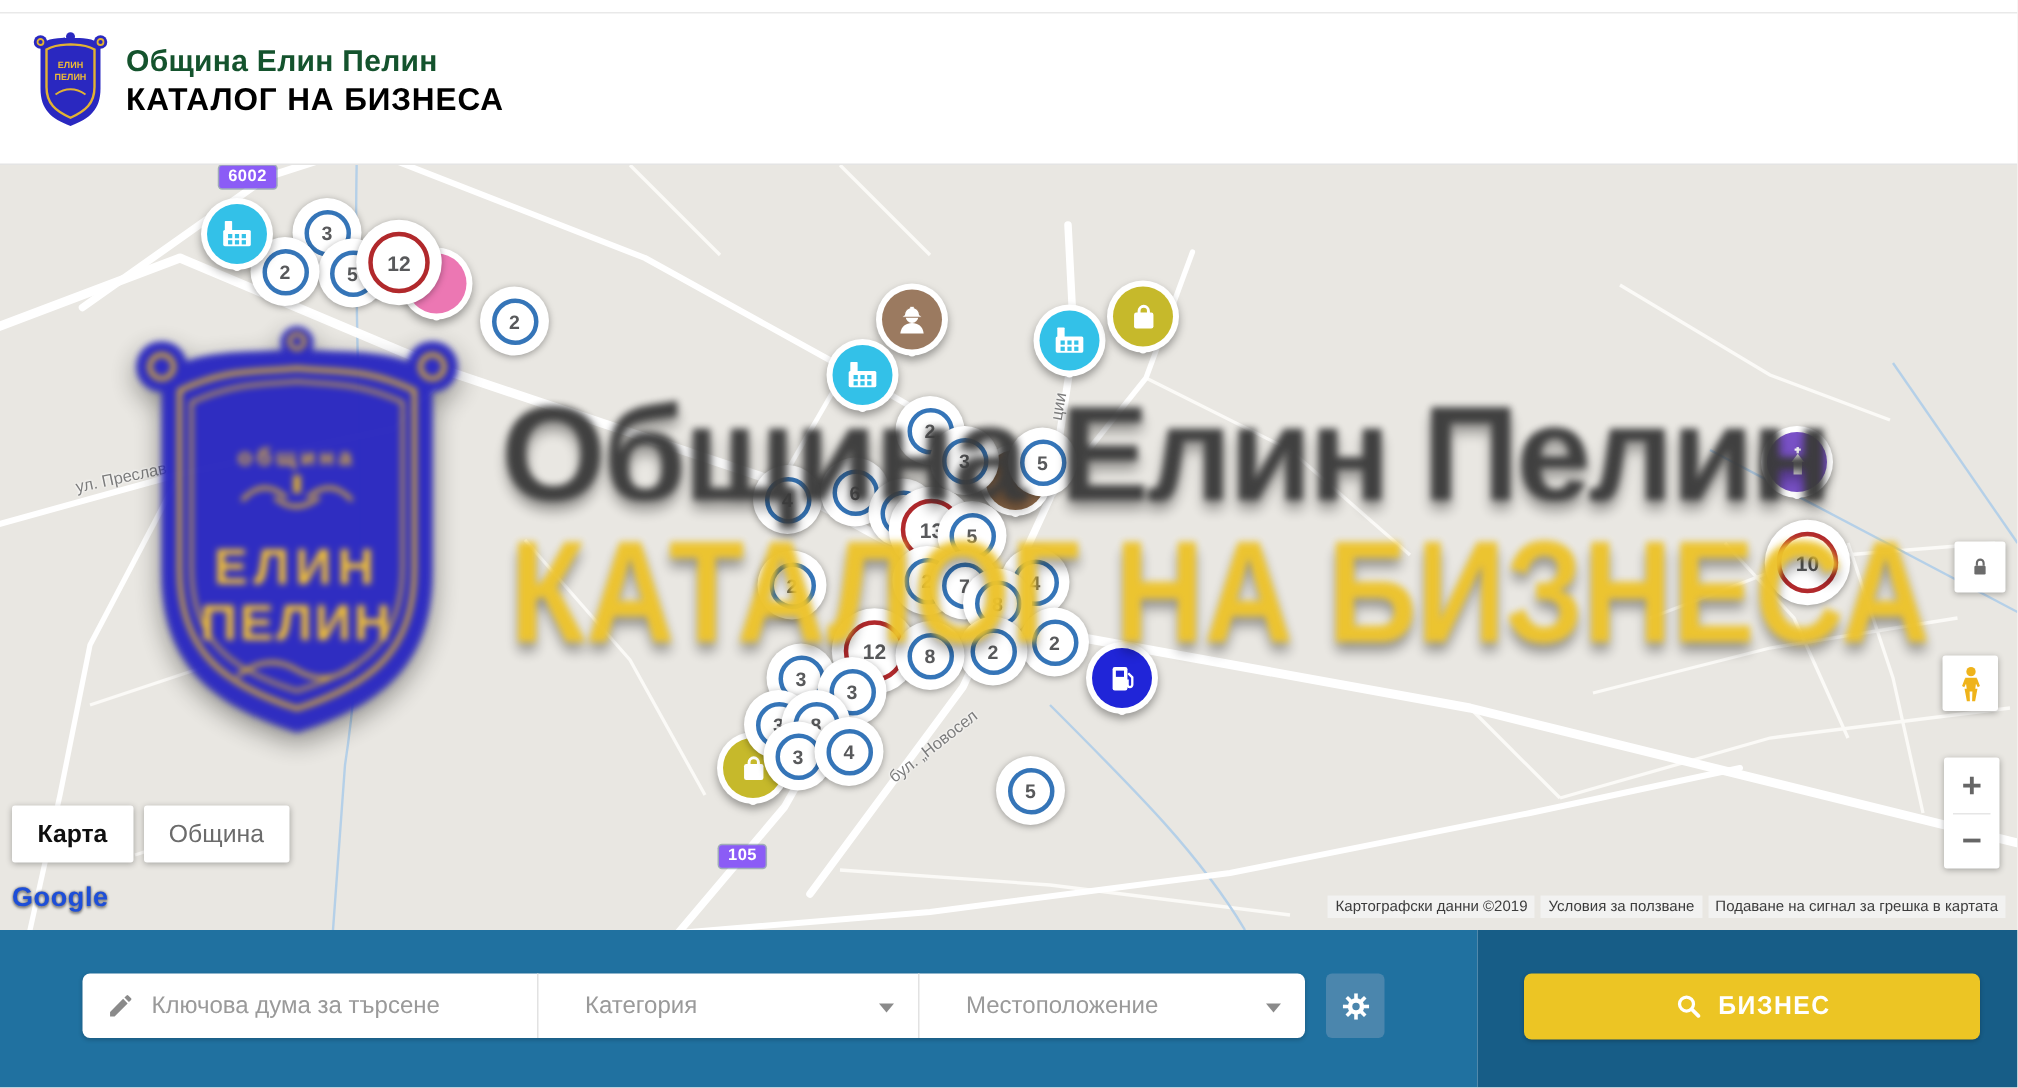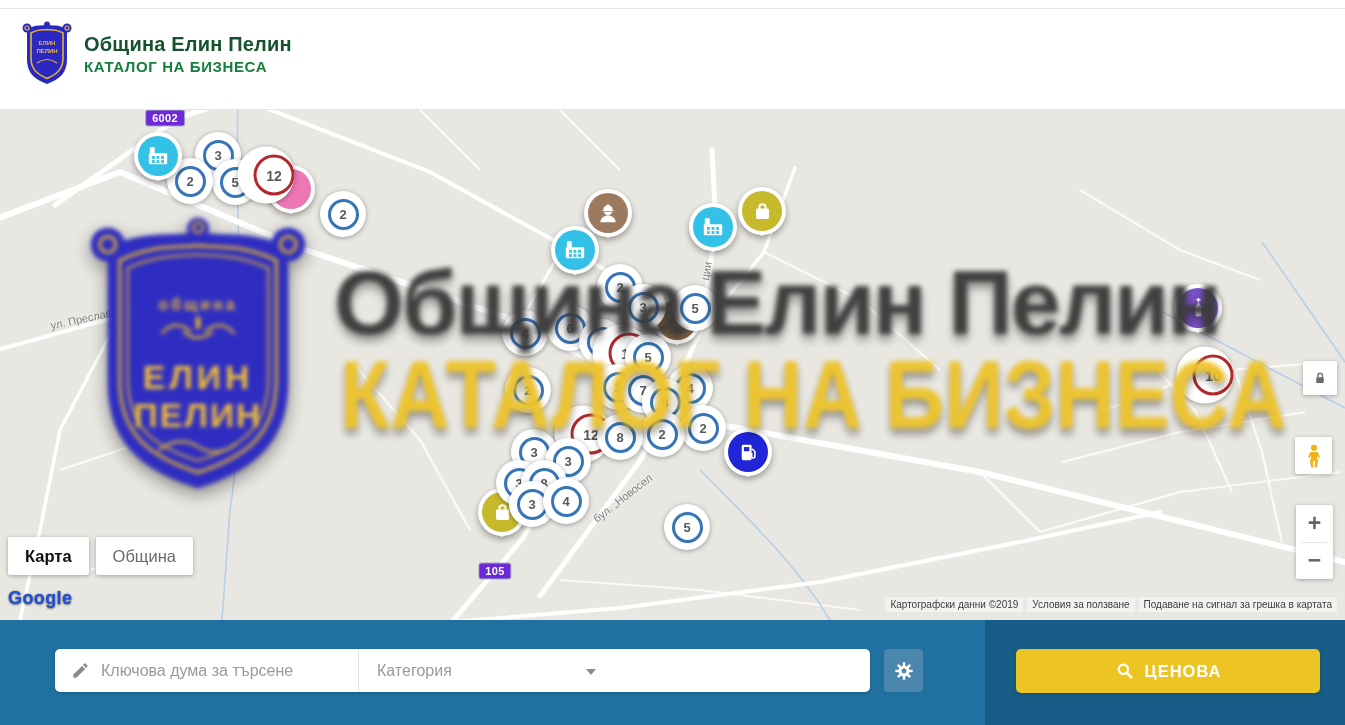--- a/index.html
+++ b/index.html
@@ -8,43 +8,43 @@
   #app { position:absolute; inset:0; width:1345px; height:725px; }
 
   
   #header { position:absolute; top:0; left:0; width:1345px; height:110px; background:#fff;
             border-bottom:1px solid #e4e4e4; z-index:10; }
   #header .topline { position:absolute; top:8px; left:0; right:0; height:1px; background:#e9e9e9; }
   #logo { position:absolute; left:22px; top:21px; display:flex; align-items:center; cursor:pointer; }
   #logo svg { display:block; }
   #logo-text { margin-left:12px; }
   .logo-line1 { font-size:20px; font-weight:700; color:#14532d; letter-spacing:.2px; }
-  .logo-line2 { font-size:15px; font-weight:700; color:#15803d; letter-spacing:.6px; margin-top:2px; }
+  .logo-line2 { font-size:21px; font-weight:700; color:#000000; letter-spacing:.6px; margin-top:2px; }
   #nav { position:absolute; right:25px; top:0; height:110px; display:flex; align-items:center; gap:42px; }
   .nav-item { font-size:14.5px; font-weight:700; color:#2e2e33; letter-spacing:.2px; cursor:pointer;
               transform:scaleY(1.08); white-space:nowrap; }
 
   
   #map { position:absolute; top:110px; left:0; width:1345px; height:510px; background:#e9e7e2; overflow:hidden; }
   #roads { position:absolute; inset:0; z-index:1; }
-  .road-badge { position:absolute; transform:translate(-50%,-50%); background:#6d28d9; color:#fff;
+  .road-badge { position:absolute; transform:translate(-50%,-50%); background:#8b5cf6; color:#fff;
                 font-size:11px; font-weight:700; padding:1px 6px 2px; border-radius:2px; z-index:2;
                 box-shadow:0 0 0 1px rgba(70,100,135,.45); letter-spacing:.3px; }
   .street-label { position:absolute; font-size:11px; color:#7c7c7c; z-index:2; white-space:nowrap;
                   text-shadow:0 0 2px #fff, 0 0 2px #fff; }
 
   
   #markers { position:absolute; inset:0; z-index:3; }
   .cluster { position:absolute; transform:translate(-50%,-50%); background:#fff; border-radius:50%;
              width:46px; height:46px; display:flex; align-items:center; justify-content:center;
              box-shadow:0 1px 5px rgba(0,0,0,.35); cursor:pointer; }
   .cluster .ring { width:31px; height:31px; border:3px solid #3575b8; border-radius:50%; background:#fff;
                    display:flex; align-items:center; justify-content:center; }
   .cluster span { font-size:13px; font-weight:700; color:#58595b; }
-  .cluster.red { width:57px; height:57px;justify-content:flex-end; }
+  .cluster.red { width:57px; height:57px; }
   .cluster.red .ring { width:41px; height:41px; border-color:#b1292c; }
   .cluster.red span { font-size:14px; }
   .pin { position:absolute; width:48px; height:48px; transform:translate(-50%,-50%);
          filter:drop-shadow(0 3px 3px rgba(0,0,0,.35)); cursor:pointer; }
   .pin::before { content:""; position:absolute; left:50%; top:27px; width:19px; height:19px;
                  background:#fff; transform:translateX(-50%) rotate(45deg); border-radius:3px; }
   .pin .disc { position:absolute; inset:0; background:#fff; border-radius:50%;
                display:flex; align-items:center; justify-content:center; }
   .pin .ball { width:40px; height:40px; border-radius:50%; display:flex; align-items:center; justify-content:center; }
 
@@ -83,21 +83,21 @@
   .attr-chip { background:rgba(245,245,245,.78); color:#3c3c3c; font-size:10px; padding:2px 5px; white-space:nowrap; }
   .attr-chip.link { cursor:pointer; }
 
   
   #bottombar { position:absolute; top:620px; left:0; width:1345px; height:105px; z-index:10; }
   #bar-left { position:absolute; left:0; top:0; width:985px; height:105px; background:#2071a0; }
   #bar-right { position:absolute; left:985px; top:0; width:360px; height:105px; background:#175d87; }
   #search-group { position:absolute; left:55px; top:29px; width:815px; height:43px; background:#fff;
                   border-radius:5px; display:flex; box-shadow:0 1px 3px rgba(0,0,0,.2); }
   .seg { position:relative; display:flex; align-items:center; }
-  .seg + .seg { border-left:1px solid #e2e2e2; }
+  .seg + .seg { border-left:1px solid #e2e2e2;padding-left:13px; }
   #seg-keyword { width:303px; }
   #seg-keyword svg { position:absolute; left:16px; top:12px; }
   #keyword-input { width:100%; height:100%; border:none; outline:none; background:transparent;
                    padding:0 10px 0 46px; font-size:16px; color:#555; font-family:"Liberation Sans",sans-serif; }
   #keyword-input::placeholder { color:#9a9a9a; opacity:1; }
   .fake-select { cursor:pointer; }
   #seg-category { width:254px; }
   #seg-location { width:258px; }
   .fs-label { font-size:16px; color:#9a9a9a; padding-left:18px; }
   .caret { position:absolute; right:16px; top:50%; margin-top:-2px; width:0; height:0;
@@ -519,20 +519,24 @@
       <div class="seg" id="seg-keyword">
         <svg width="19" height="19" viewBox="0 0 24 24">
           <path d="M3,17.2 V21 h3.8 L17.8,10 14,6.2 3,17.2 z M20.7,7.1 a1,1 0 0 0 0,-1.4 L18.3,3.3 a1,1 0 0 0 -1.4,0 l-1.8,1.8 3.8,3.8 z" fill="#8a8a8a"></path>
         </svg>
         <input id="keyword-input" type="text" placeholder="Ключова дума за търсене" style="">
       </div>
       <div class="seg fake-select" id="seg-category">
         <span class="fs-label">Категория</span>
         <span class="caret"></span>
       </div>
+      <div class="seg fake-select" id="seg-location">
+        <span class="fs-label">Местоположение</span>
+        <span class="caret"></span>
+      </div>
     </div>
 
     <div id="gear-btn">
       <svg width="22" height="22" viewBox="0 0 24 24">
         <g fill="#fff">
           <rect x="10.7" y="2.5" width="2.6" height="4.5"></rect>
           <rect x="10.7" y="17" width="2.6" height="4.5"></rect>
           <rect x="2.5" y="10.7" width="4.5" height="2.6"></rect>
           <rect x="17" y="10.7" width="4.5" height="2.6"></rect>
           <rect x="10.7" y="2.5" width="2.6" height="4.5" transform="rotate(45 12 12)"></rect>
@@ -543,17 +547,17 @@
         </g>
         <circle cx="12" cy="12" r="2.7" fill="#4b86ad"></circle>
       </svg>
     </div>
 
     <button id="search-btn">
       <svg width="20" height="20" viewBox="0 0 24 24">
         <circle cx="10" cy="10" r="5.6" fill="none" stroke="#fff" stroke-width="2.6"></circle>
         <line x1="14.4" y1="14.4" x2="19.5" y2="19.5" stroke="#fff" stroke-width="3" stroke-linecap="round"></line>
       </svg>
-      <span>ЦЕНОВА</span>
+      <span>БИЗНЕС</span>
     </button>
   </div>
 
 </div>
 
 </body></html>

